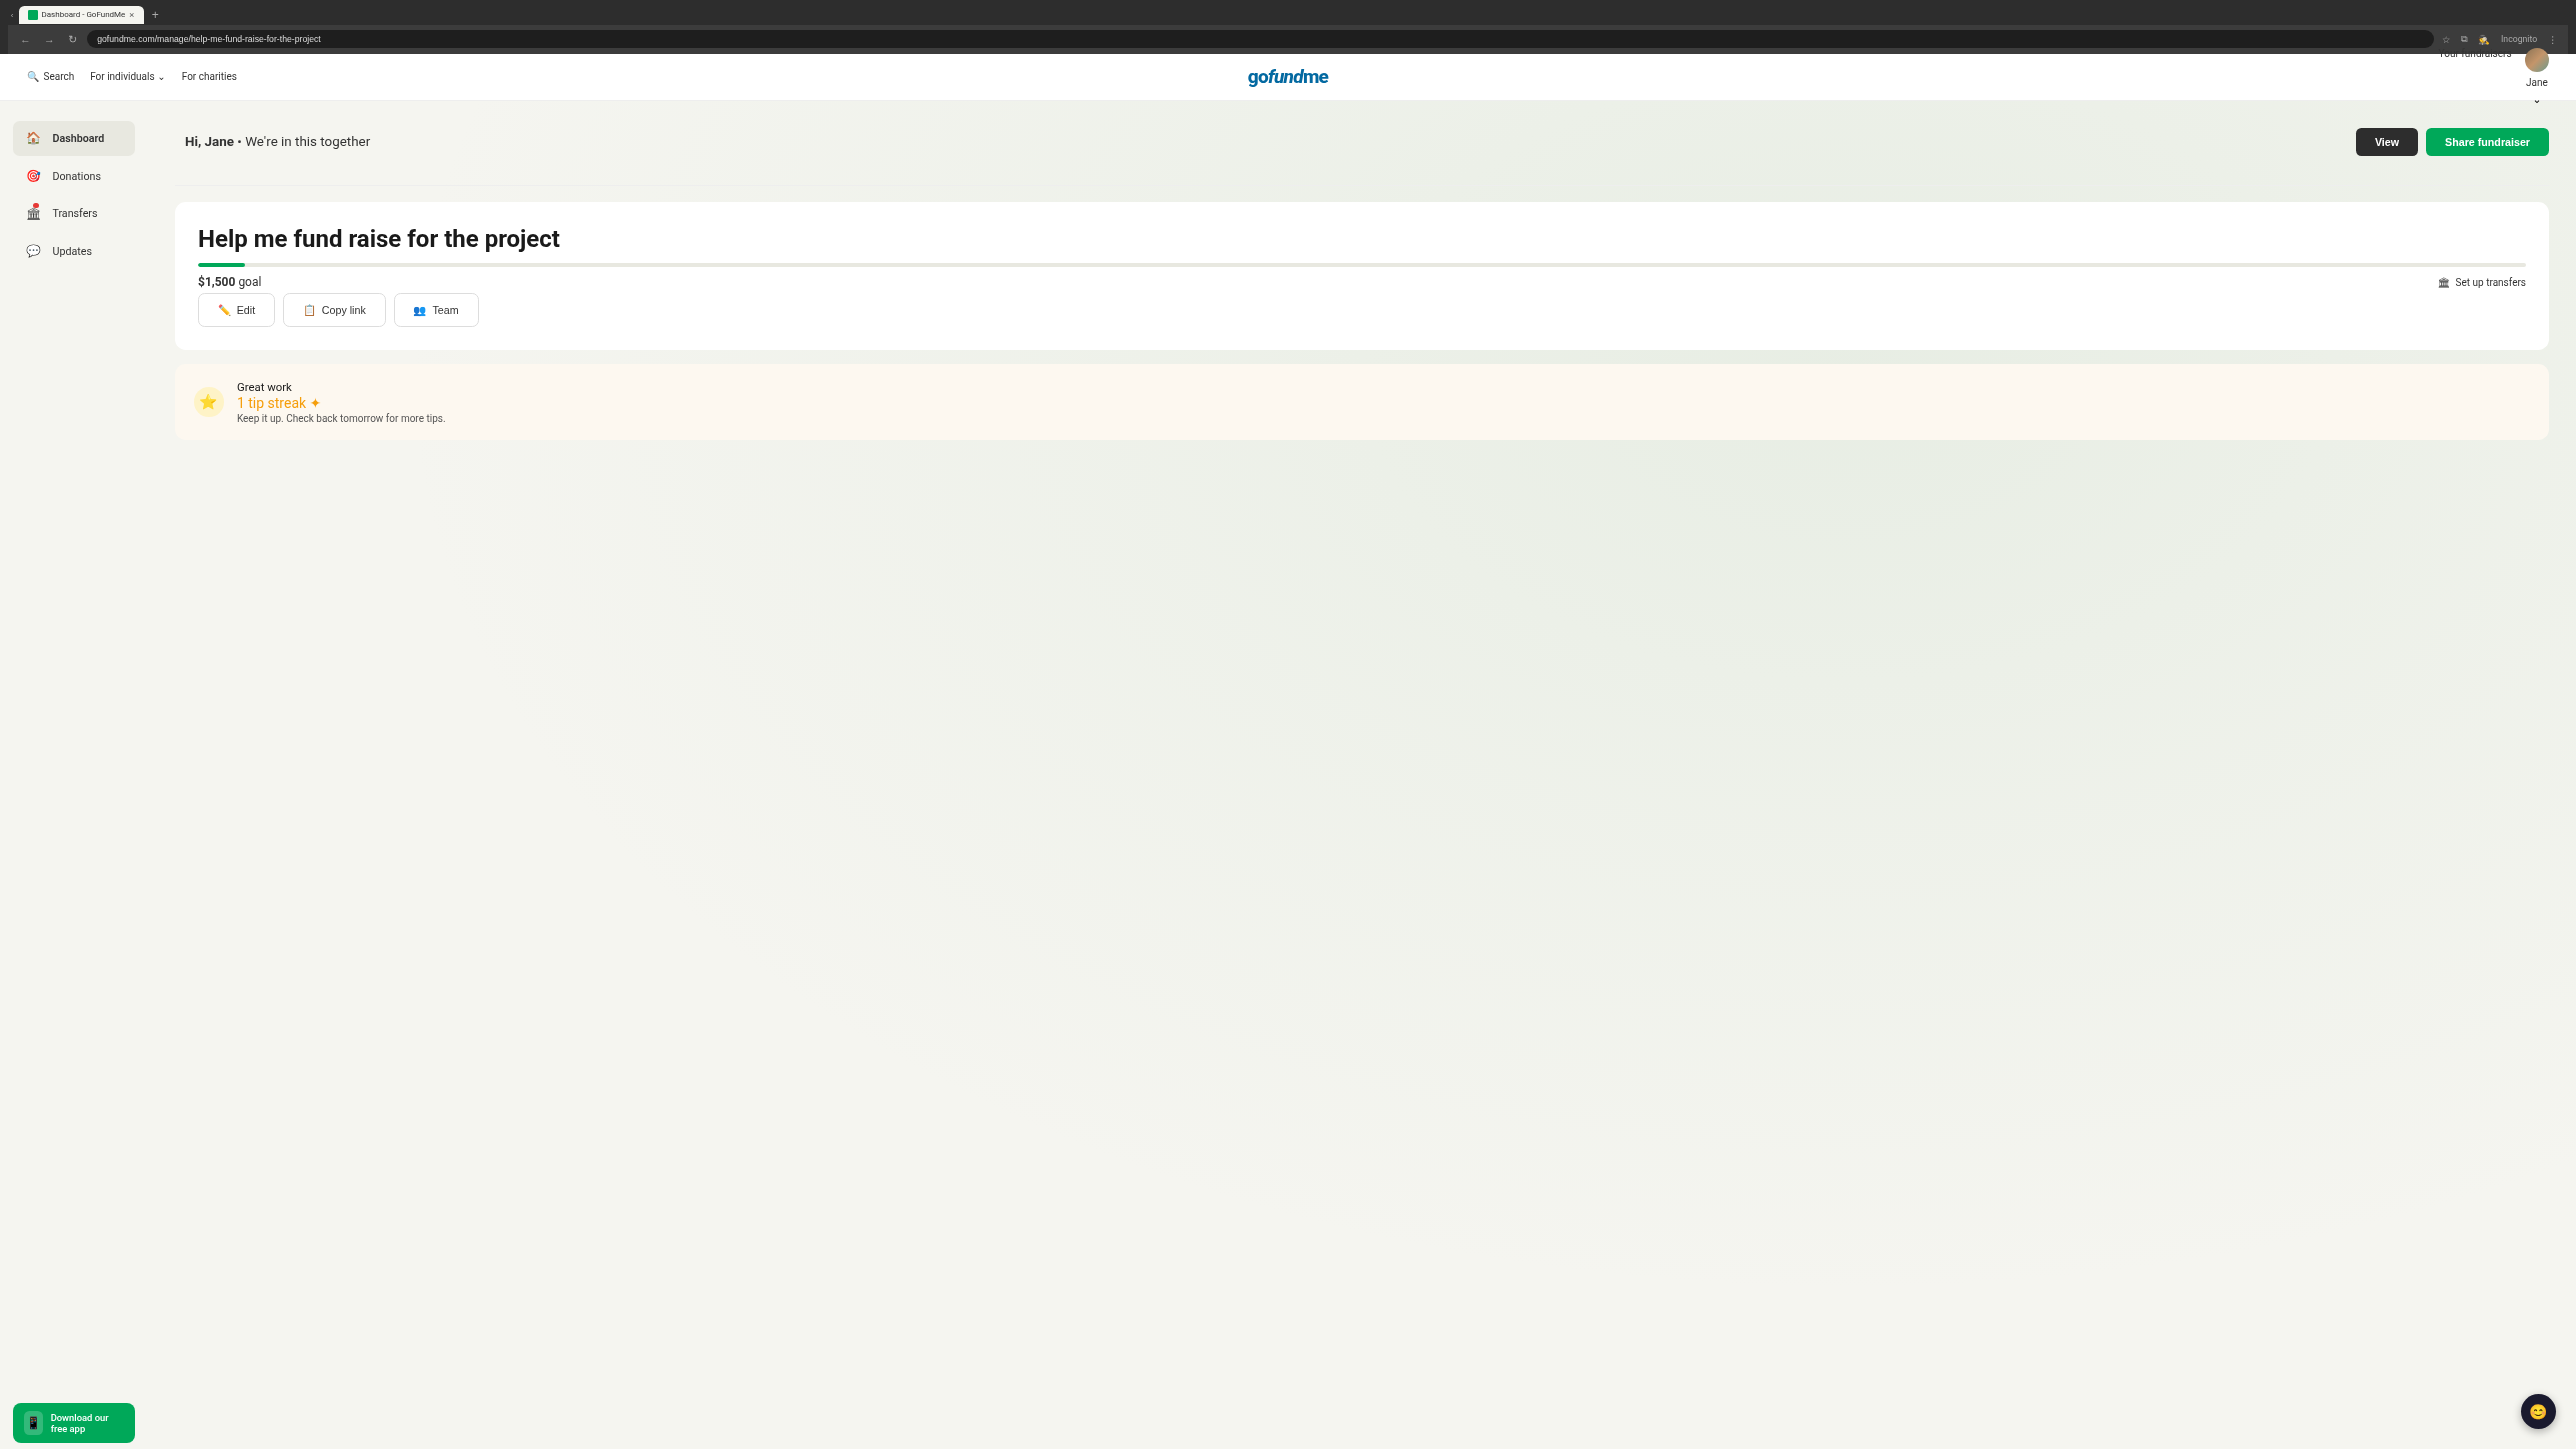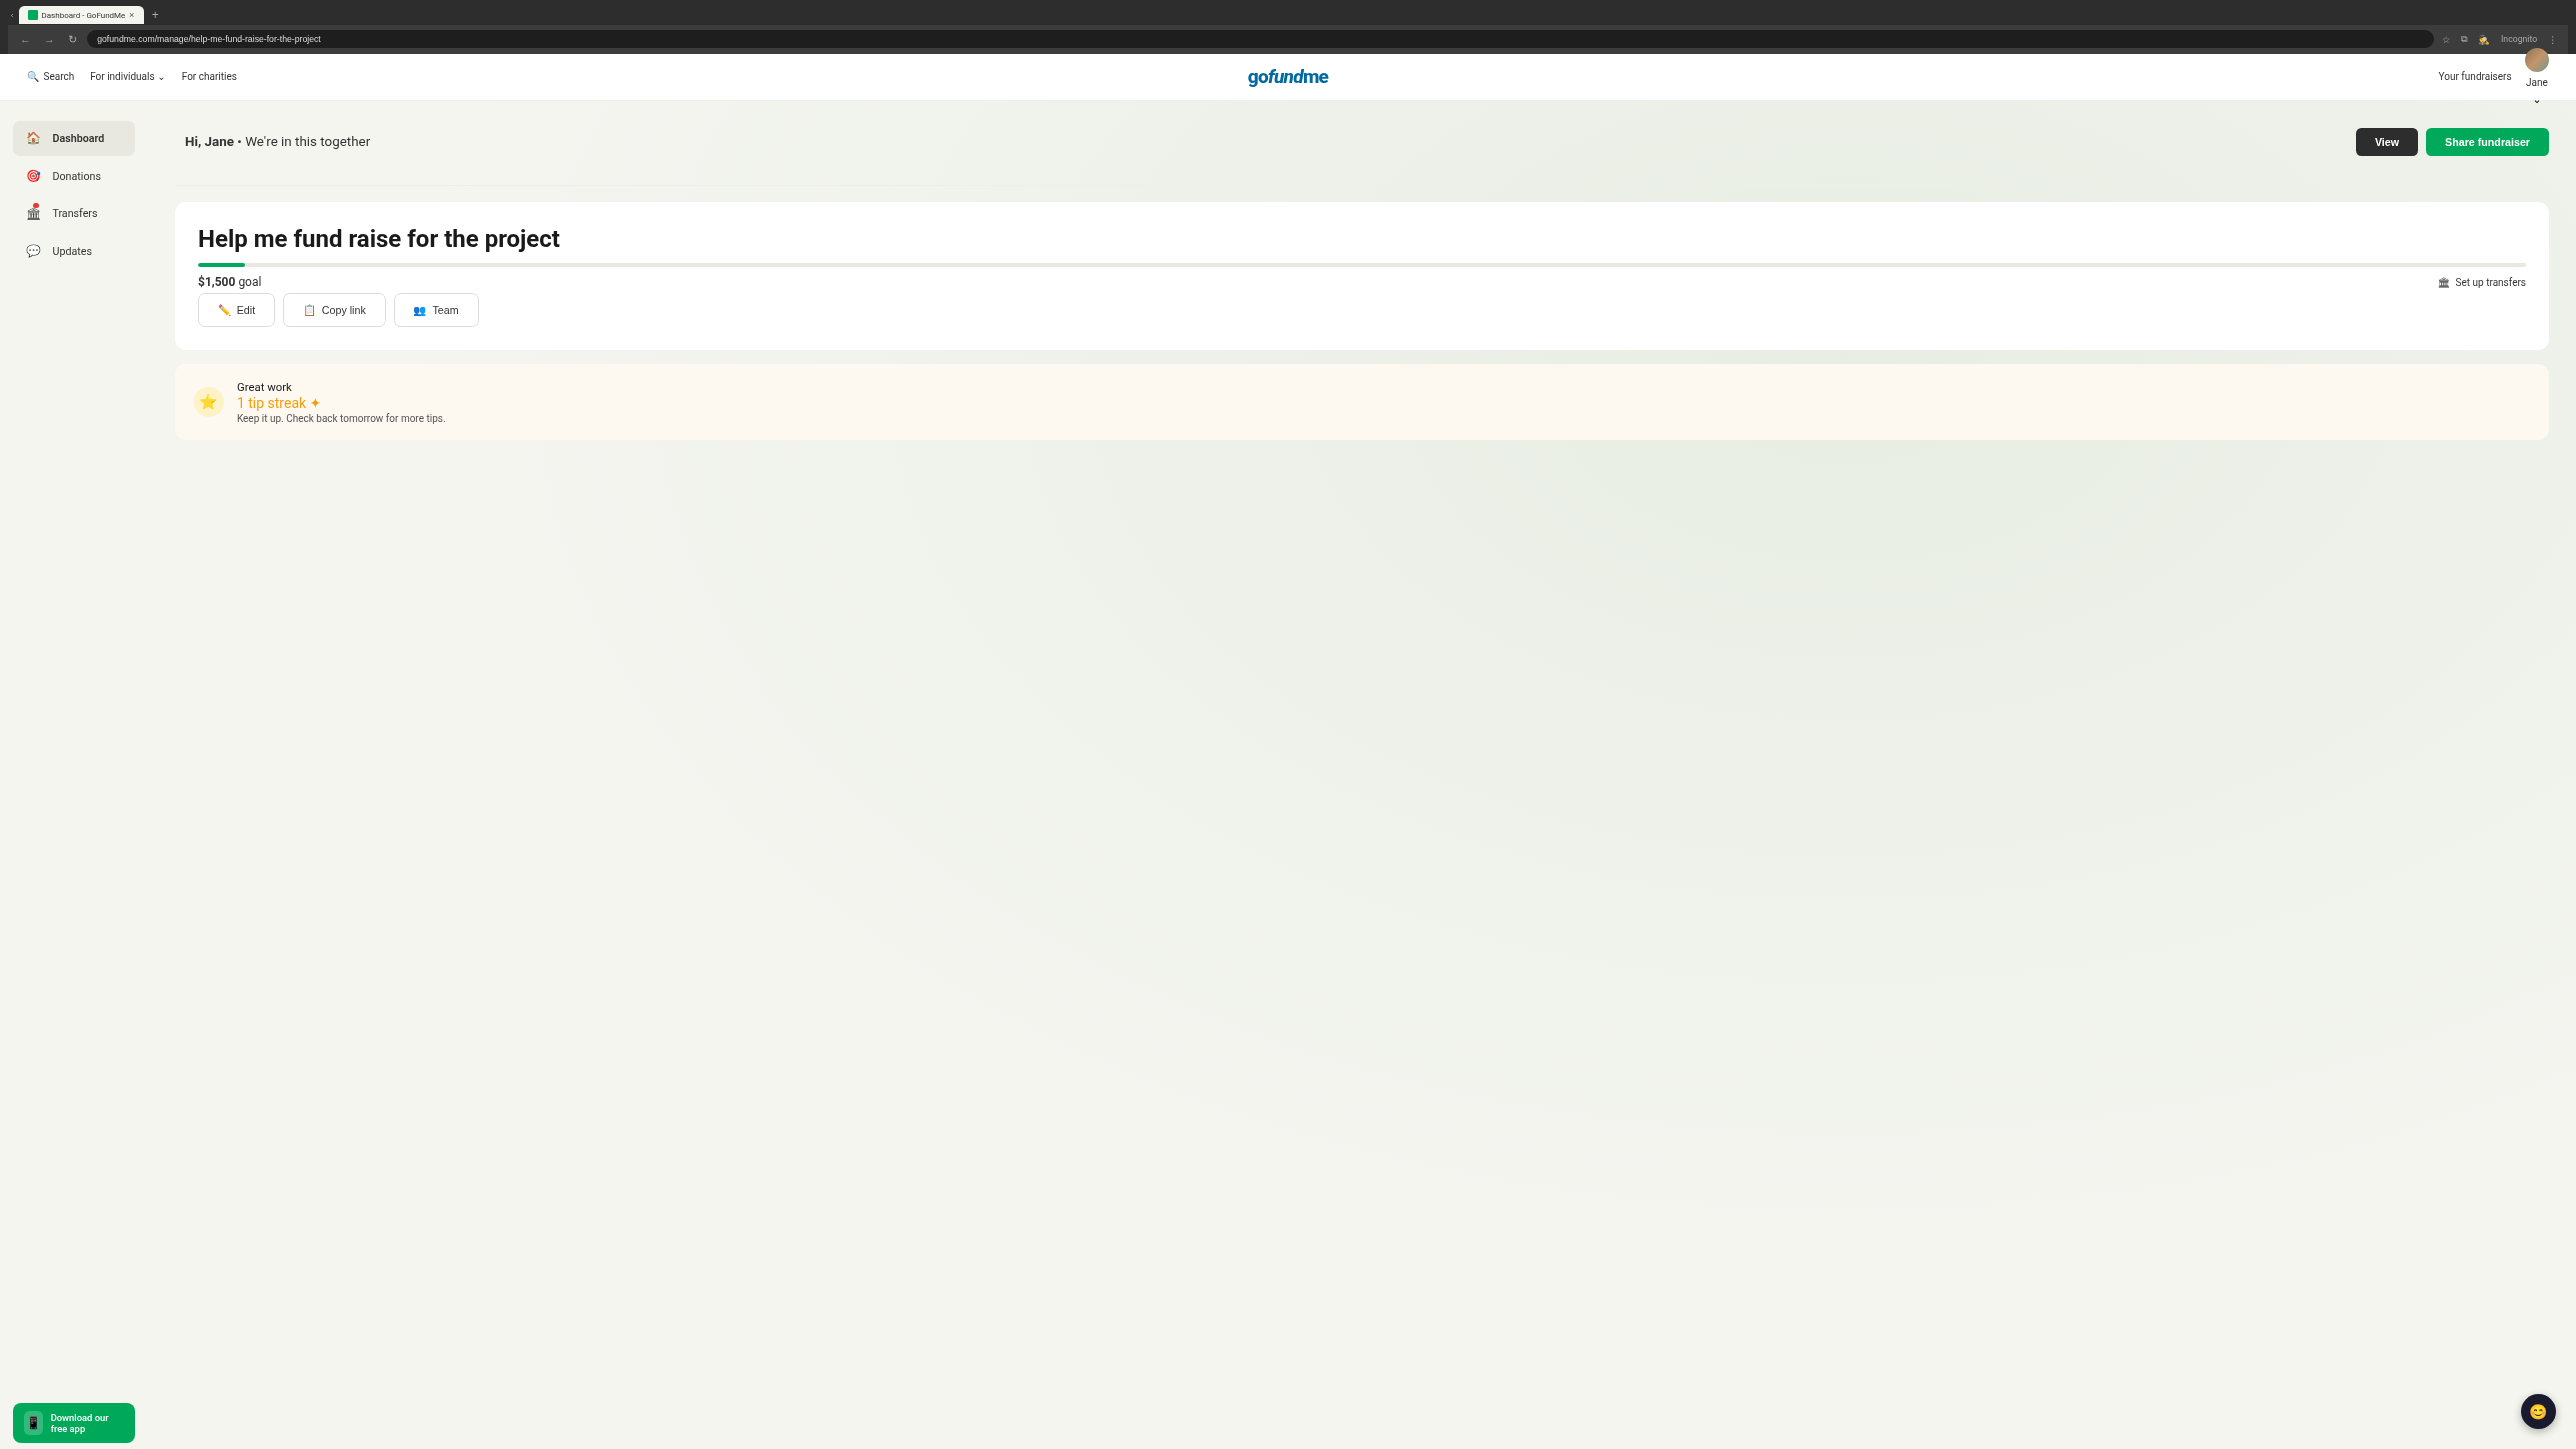--- a/index.html
+++ b/index.html
@@ -27,21 +27,20 @@
       color: #aaa;
       font-size: 8px;
       padding: 2.7px;
       cursor: pointer;
     }
     .browser-tab {
       background: #f5f5f0;
       border-radius: 5.4px 5.4px 0 0;
       padding: 4px 9.4px;
       display: flex;
-      align-items: center;
       gap: 4px;
       font-size: 8px;
       color: #333;
       min-width: 121px;
       position: relative;
     }
     .browser-tab .tab-favicon {
       width: 9.4px;
       height: 9.4px;
       border-radius: 1.3px;
@@ -144,21 +143,20 @@
       position: absolute;
       left: 50%;
       transform: translateX(-50%);
       font-size: 19px;
       font-weight: 800;
       color: #0369a1;
       letter-spacing: -0.7px;
     }
     .nav-right {
       display: flex;
-      align-items: center;
       gap: 13.4px;
     }
     .nav-fundraisers {
       font-size: 10px;
       color: #333;
       cursor: pointer;
     }
     .nav-user {
       display: flex;
       align-items: center;

